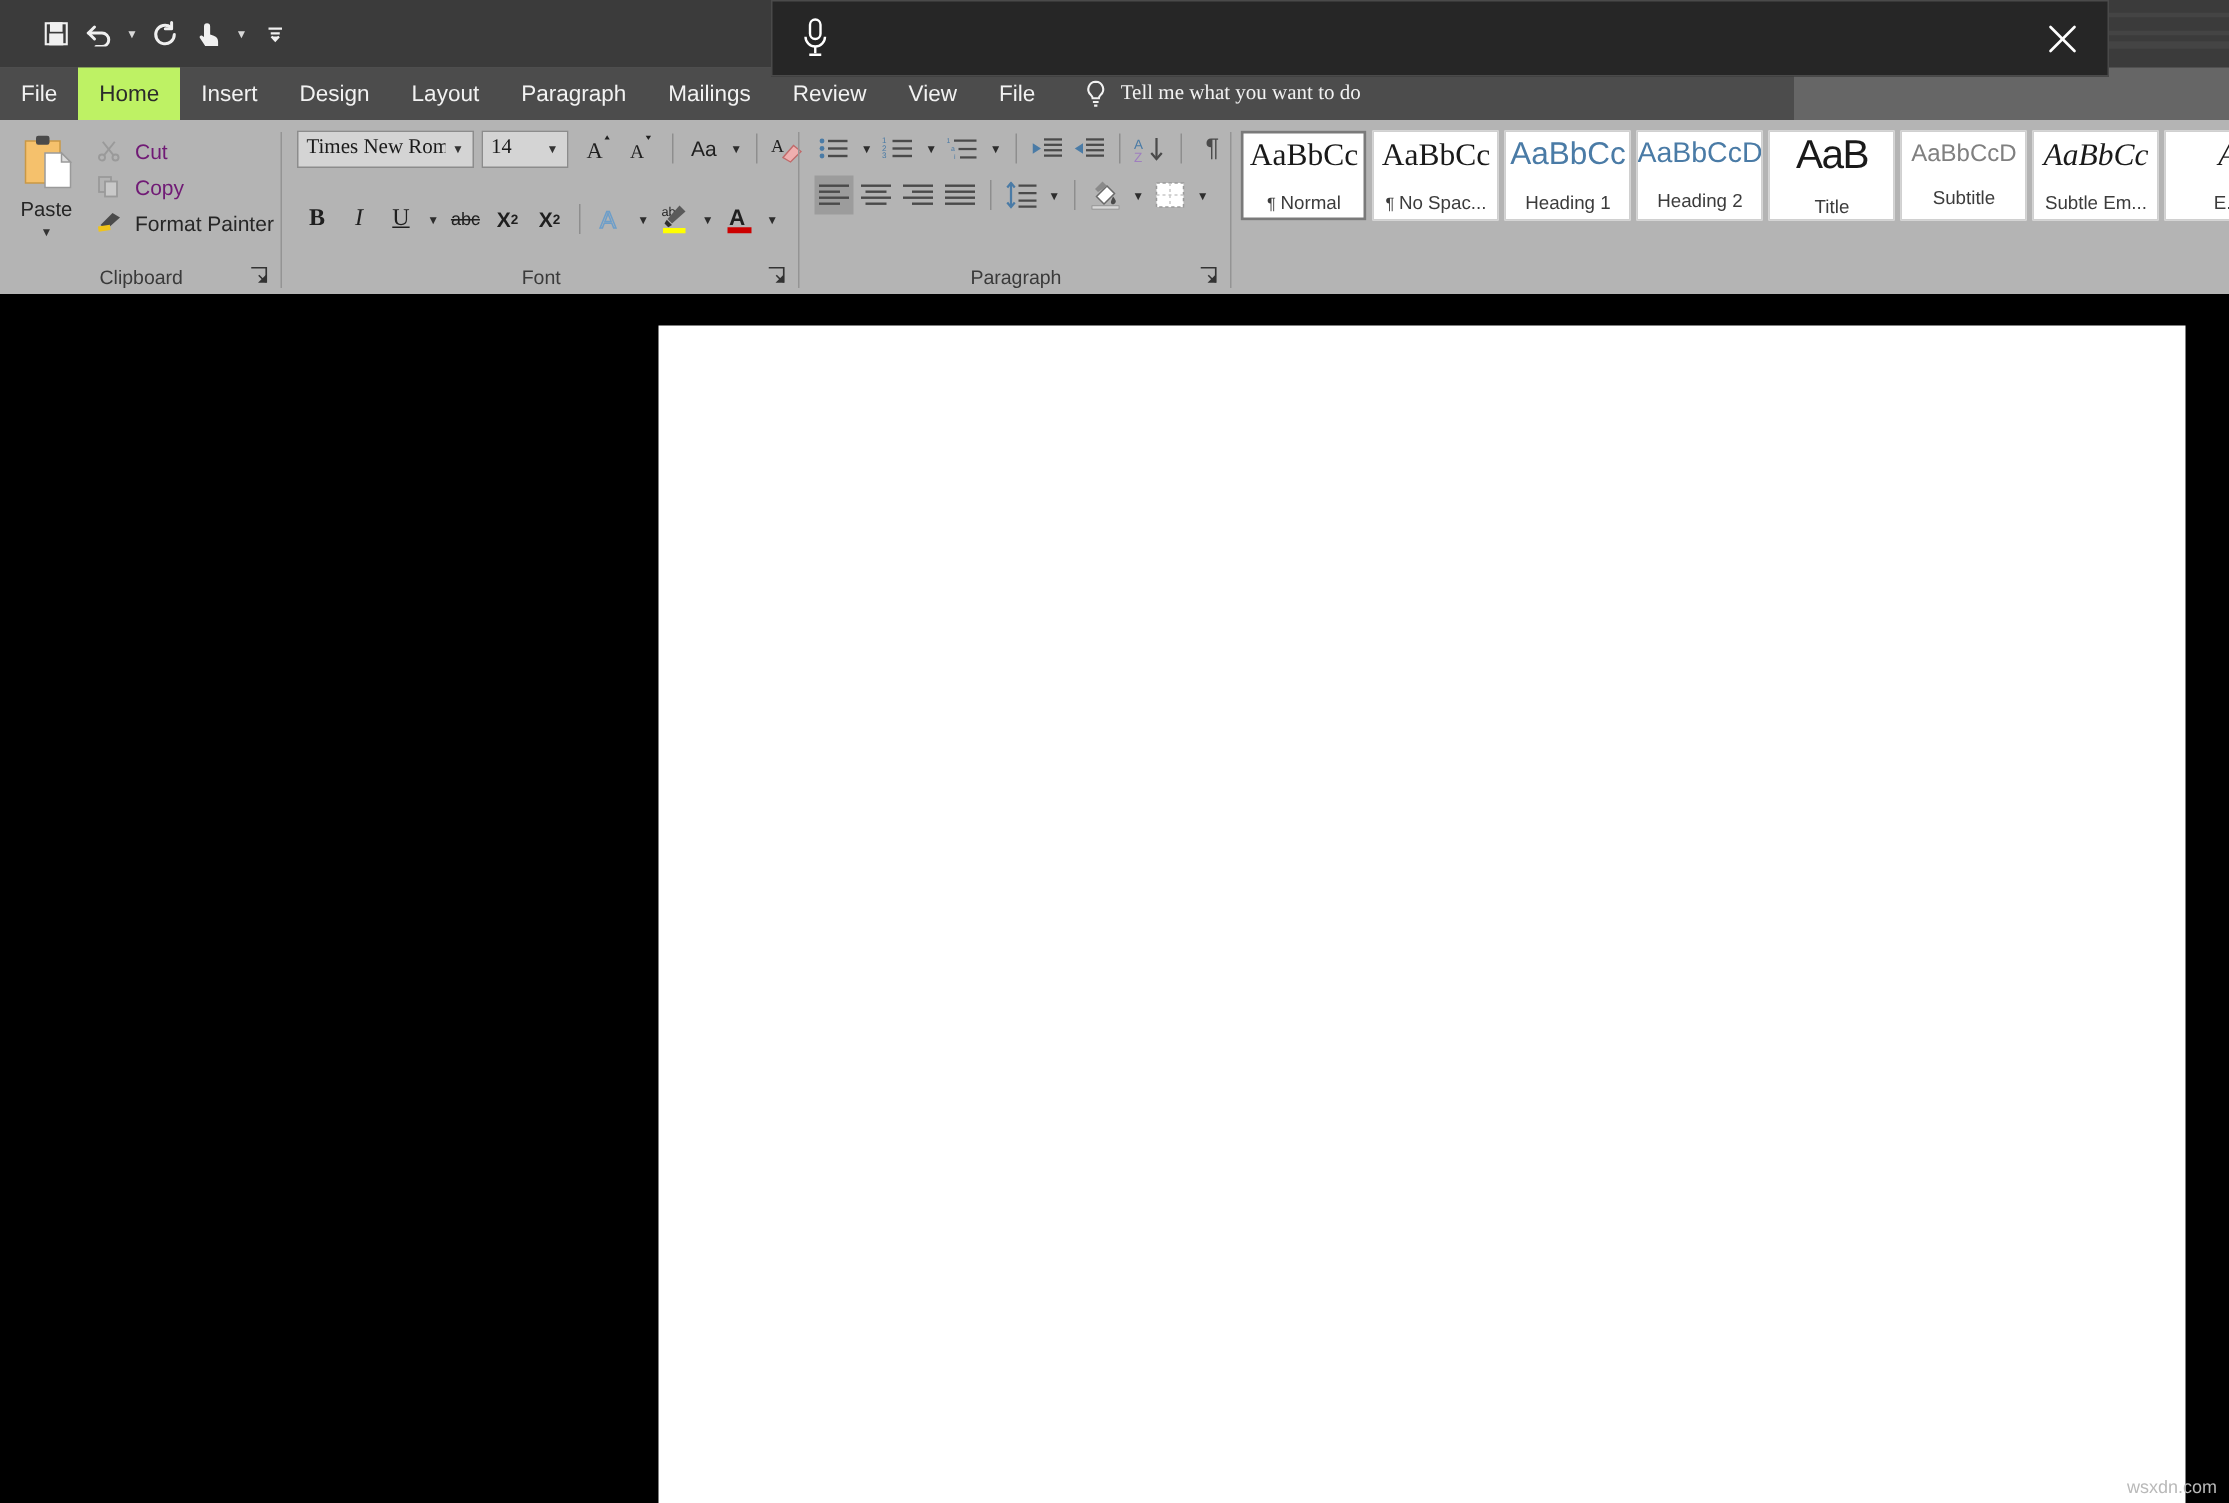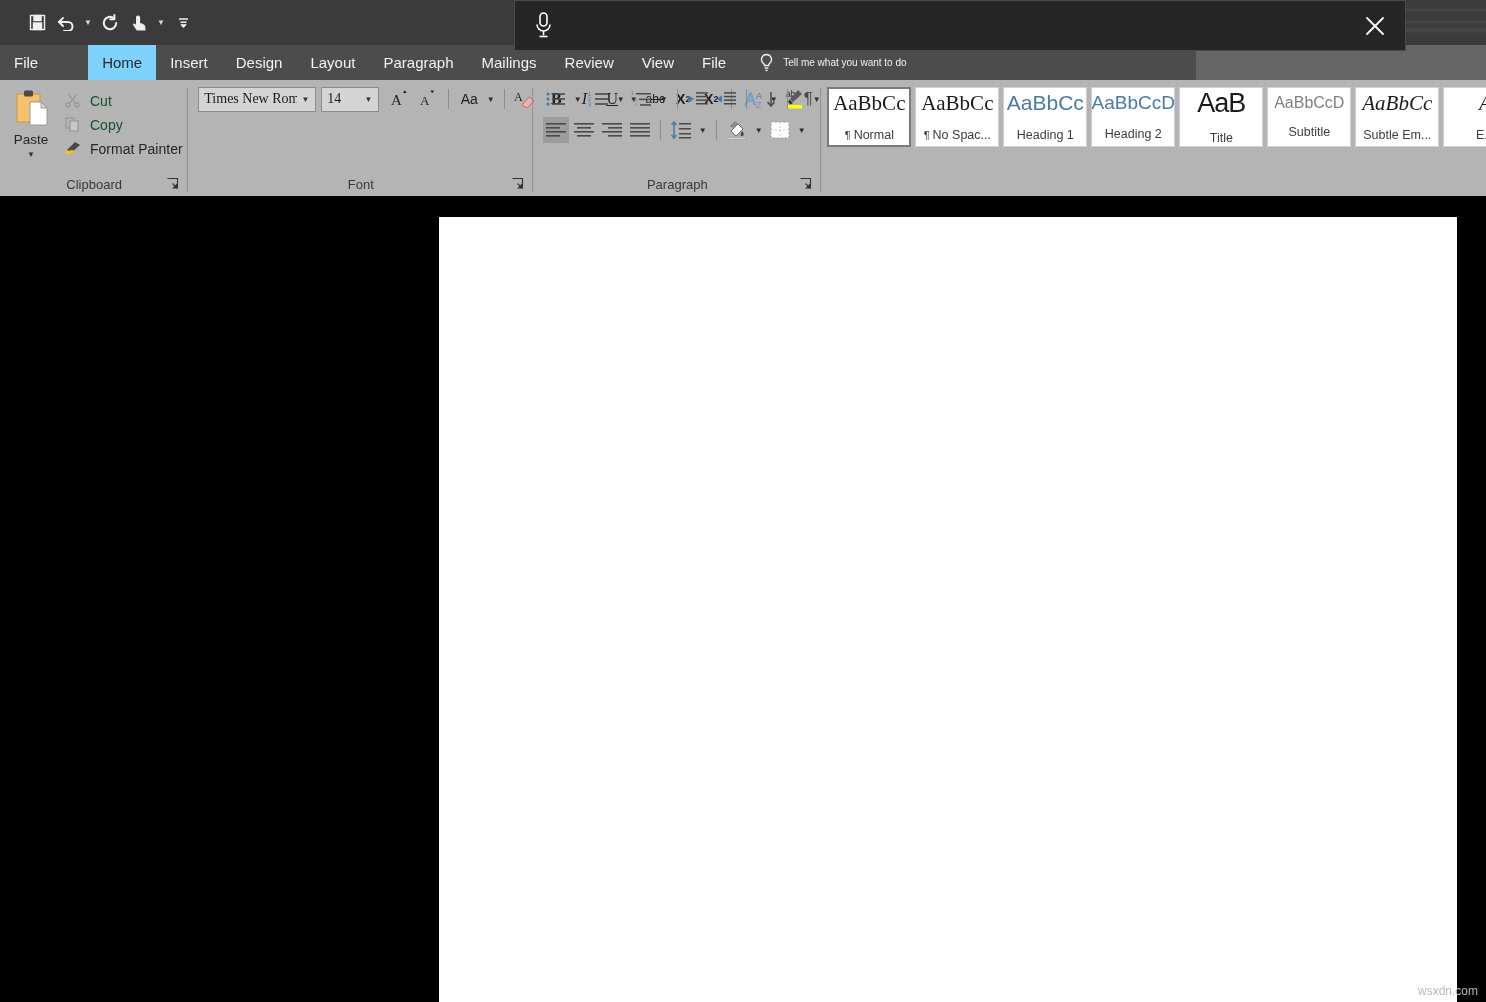--- a/index.html
+++ b/index.html
@@ -42,24 +42,24 @@
   
   .tabstrip {
     position: absolute; top: 45px; left: 0; width: 1196px; height: 35px;
     background: #4c4c4c;
     display: flex; align-items: stretch;
   }
   .tab {
     display: flex; align-items: center; padding: 0 14px;
     color: #f2f2f2; font-size: 15px; white-space: nowrap;
   }
-  .tab.active { background: #7dd3fc; color: #2b2b2b; margin-left: 36px; }
+  .tab.active { background: #bef264; color: #2b2b2b; }
   .tellme {
     display: flex; align-items: center; gap: 8px;
-    padding: 0 12px 0 18px; color: #f2f2f2; font-size: 10px; white-space: nowrap;
+    padding: 0 12px 0 18px; color: #f2f2f2; font-size: 14px; white-space: nowrap; font-family: Liberation Serif, serif;
   }
 
   
   .ribbon {
     position: absolute; top: 80px; left: 0; width: 1486px; height: 116px;
     background: #b4b4b4;
     display: flex; align-items: stretch;
   }
   .group { position: relative; display: flex; flex-direction: column; }
   .group-body { flex: 1 1 auto; display: flex; align-items: flex-start; padding-top: 6px; }
@@ -76,26 +76,26 @@
   
   .grp-clipboard { width: 200px; }
   .paste-btn {
     width: 62px; display: flex; flex-direction: column; align-items: center;
     padding-top: 2px; color: #262626;
   }
   .paste-label { font-size: 13.5px; margin-top: 2px; }
   .paste-caret { font-size: 8px; margin-top: 3px; color: #333; }
   .clip-list { display: flex; flex-direction: column; padding-top: 4px; gap: 3px; }
   .clip-item { display: flex; align-items: center; gap: 8px; height: 21px; font-size: 14px; color: #262626; }
-  .clip-item.disabled { color: #14532d; text-align: center; }
+  .clip-item.disabled { color: #701a75; text-align: center; }
   .clip-ico { width: 20px; height: 18px; display: flex; align-items: center; justify-content: center; }
 
   
   .grp-font { width: 345px; }
-  .font-rows { display: flex; flex-direction: row; gap: 5px; padding-left: 10px; }
+  .font-rows { display: flex; flex-direction: column; gap: 21px; padding-left: 10px; }
   .frow { display: flex; align-items: center; gap: 2px; height: 26px; }
   .combo {
     background: #d4d4d4; border: 1px solid #8c8c8c;
     height: 25px; display: flex; align-items: center;
     font-size: 14px; color: #1a1a1a; padding: 0 2px 0 5px;
     font-family: "Liberation Serif", serif;
   }
   .combo .cv { overflow: hidden; white-space: nowrap; }
   .combo .cc { margin-left: auto; padding: 0 4px; font-size: 8px; color: #333; font-family: "Liberation Sans", sans-serif; }
   .combo-font { width: 118px; }

